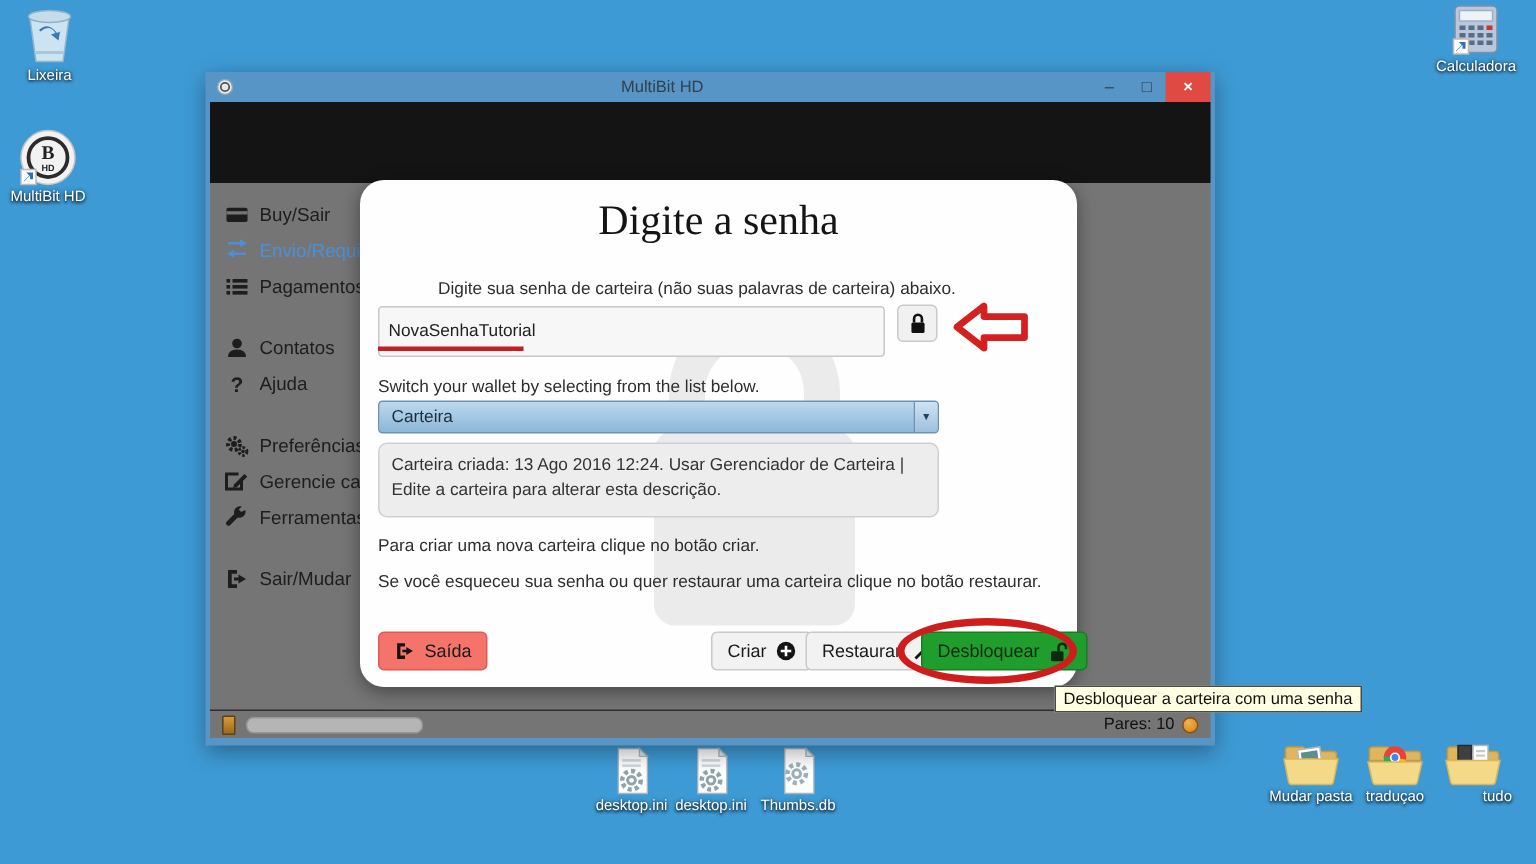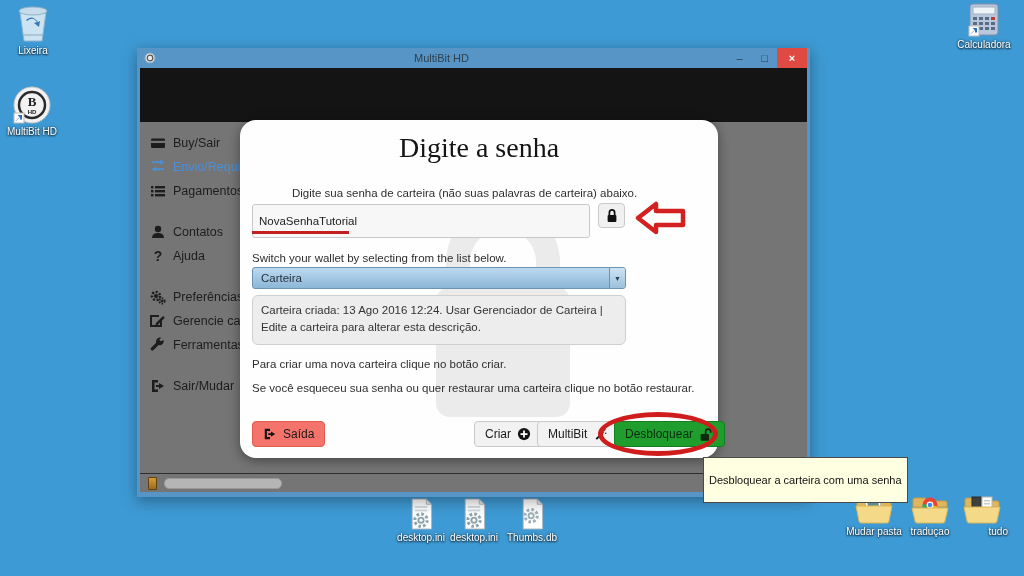--- a/index.html
+++ b/index.html
@@ -64,21 +64,21 @@
   .btn { height:26px; display:inline-flex; align-items:center; gap:6px; padding:4px 10px; border-radius:4px;
          font-size:12px; color:#1a1a1a; border:1px solid #c9c9c9; background:#f2f2f2; cursor:pointer; z-index:1; }
   .btn.exit { left:12px; top:301px; background:#f4746b; border-color:#e05a52; }
   .btn.create { left:234px; top:301px; }
   .btn.restore { left:297px; top:301px; }
   .btn.unlock { left:374px; top:301px; background:#1f9e2e; border-color:#167d22; color:#0c2a10;text-align:right; }
   .redellipse { left:358px; top:292px; width:120px; height:44px; border:5px solid #cf1d1d; border-radius:50%; z-index:3; }
 
   
   .tooltip { position:absolute; left:703px; top:457px; background:#ffffe1; border:1px solid #4a4a4a;
-             padding:16px 5px; font-size:11px; color:#111; z-index:5; white-space:nowrap; }
+             padding:2px 5px; font-size:11px; color:#111; z-index:5; white-space:nowrap; }
 </style>
 </head>
 <body>
 
 <div class="screen">
 
   <div class="dicon" style="left:4px;top:5px;width:58px;">
     <svg width="34" height="38" viewBox="0 0 34 38">
       <path d="M4 7 L8 36 h18 L30 7 z" fill="#dcebf5" fill-opacity=".9" stroke="#93b6cc"></path>
       <ellipse cx="17" cy="6" rx="14" ry="4" fill="#c6dcec" stroke="#8fb2c8"></ellipse>
@@ -360,21 +360,21 @@
 
     <button class="btn create">
       <span>Criar</span>
       <svg width="14" height="14" viewBox="0 0 16 16">
         <circle cx="8" cy="8" r="7" fill="#141414"></circle>
           <path d="M7 4 h2 v3 h3 v2 h-3 v3 h-2 v-3 h-3 v-2 h3 z" fill="#fff"></path>
       </svg>
     </button>
 
     <button class="btn restore">
-      <span>MultiBit</span>
+      <span>Restaurar</span>
       <svg width="14" height="14" viewBox="0 0 16 16">
         <path d="M2 14 L10 6 l1.5 1.5 -8 8 z" fill="#141414" transform="translate(1,-1)"></path>
         <g fill="#141414">
             <rect x="11.5" y="1" width="1.6" height="4"></rect>
             <rect x="10.3" y="2.2" width="4" height="1.6"></rect>
         <rect x="13.8" y="6.5" width="1.4" height="1.4"></rect>
             <rect x="8.5" y="1.5" width="1.4" height="1.4"></rect>
           </g>
       </svg>
     </button>

